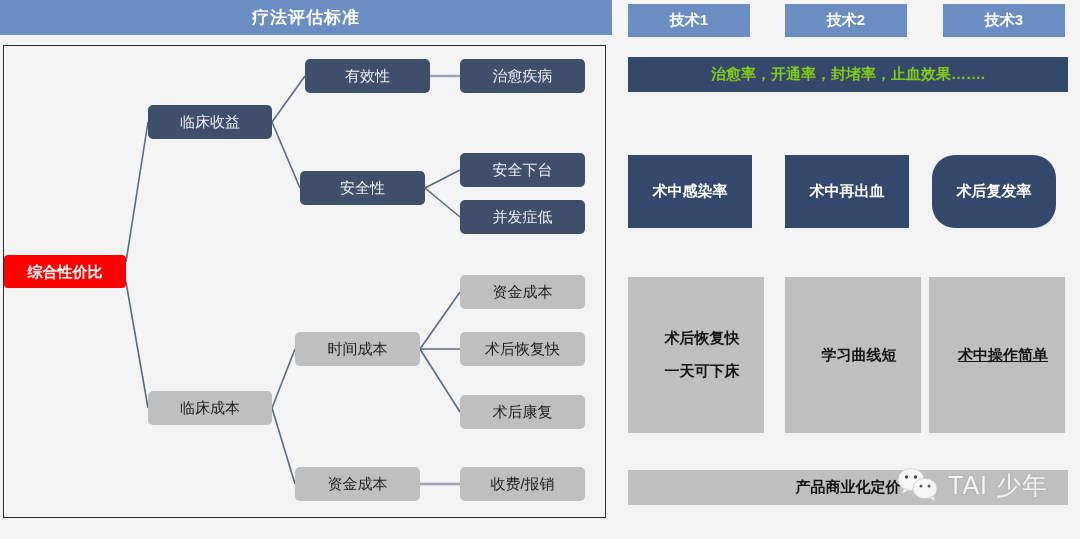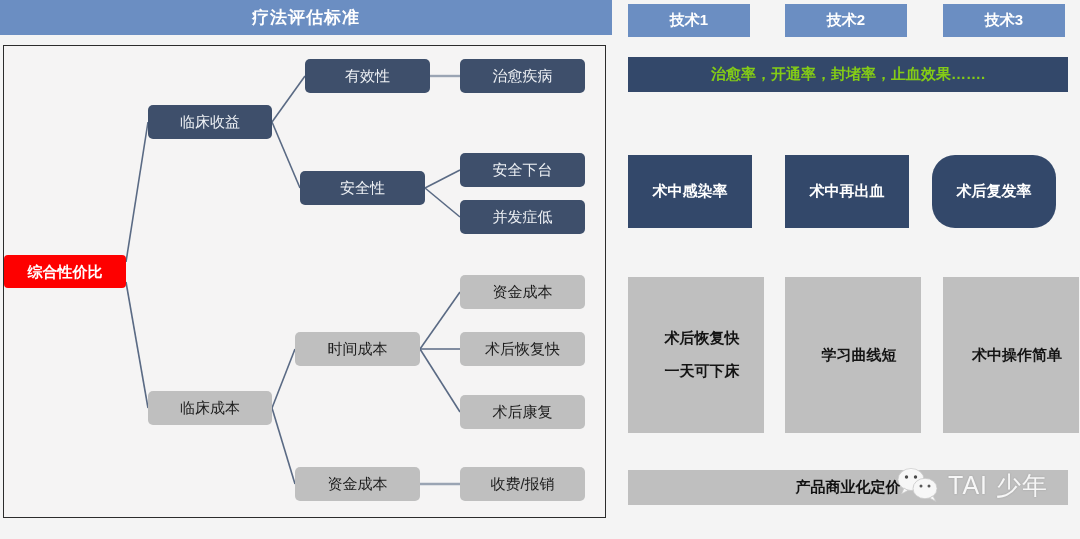--- a/index.html
+++ b/index.html
@@ -255,21 +255,21 @@
     <div class="metric-box" style="left:173px;">术中再出血</div>
     <div class="metric-box" style="left:320px;border-radius:23px;">术后复发率</div>
 
     <div class="benefit-box" style="left:16px;">
       <span>术后恢复快</span>
       <span>一天可下床</span>
     </div>
     <div class="benefit-box" style="left:173px;">
       <span>学习曲线短</span>
     </div>
-    <div class="benefit-box" style="left:331px;">
+    <div class="benefit-box" style="left:317px;text-decoration:underline;">
       <span>术中操作简单</span>
     </div>
 
     <div id="pricing-bar">产品商业化定价</div>
 
   </div>
 
   <div id="watermark">
     <svg width="46" height="38" viewBox="0 0 46 38">
       <g fill="#ffffff" stroke="#c9c9c9" stroke-width="0.8">

